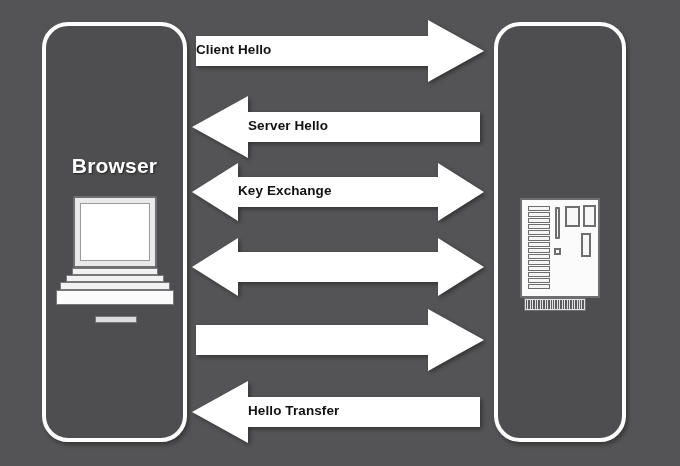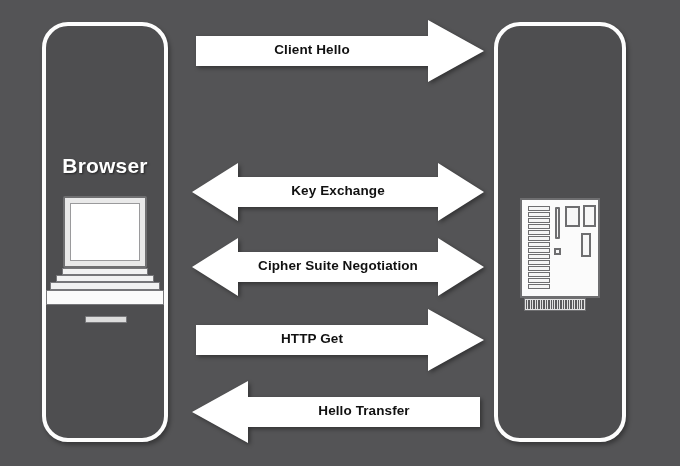--- a/index.html
+++ b/index.html
@@ -12,21 +12,21 @@
 
   
   .panel{
     position:absolute;
     background:#4e4e50;
     border:4px solid #fdfdfd;
     border-radius:26px;
     box-shadow:2px 3px 4px rgba(0,0,0,.35);
     box-sizing:border-box;
   }
-  #panel-browser{left:42px;top:22px;width:126px;height:420px;}
+  #panel-browser{left:42px;top:22px;width:145px;height:420px;}
   #panel-server {left:494px;top:22px;width:132px;height:420px;}
 
   .panel-title{
     position:absolute;left:0;right:0;
     text-align:center;
     color:#ffffff;
     font-size:21px;
     font-weight:bold;
     letter-spacing:.2px;
     text-shadow:1px 1px 2px rgba(0,0,0,.55);
@@ -89,21 +89,20 @@
   .pin{flex:1;background:#5a5a5c;}
 
   
   .arrow{
     position:absolute;
     filter:drop-shadow(2px 2px 2px rgba(0,0,0,.40));
   }
   .arrow svg{display:block;}
   .arrow-label{
     position:absolute;left:0;right:0;
-    text-align:center;
     color:#111111;
     font-weight:bold;
     font-size:13.5px;
     letter-spacing:.1px;
     pointer-events:none;
   }
 </style>
 </head>
 <body>
 
@@ -182,40 +181,44 @@
     </div>
   </div>
 
   <div class="arrow" id="arrow-1" style="left:196px;top:20px;width:288px;height:62px;">
     <svg width="288" height="62" viewBox="0 0 288 62" xmlns="http://www.w3.org/2000/svg">
       <polygon points="0,16 232,16 232,0 288,31 232,62 232,46 0,46" fill="#ffffff"></polygon>
     </svg>
     <div class="arrow-label" style="top:22px;right:56px;left:0;">Client Hello</div>
   </div>
 
+  <div class="arrow" id="arrow-2" style="left:192px;top:96px;width:288px;height:62px;">
+    <svg width="288" height="62" viewBox="0 0 288 62" xmlns="http://www.w3.org/2000/svg">
+      <polygon points="288,16 56,16 56,0 0,31 56,62 56,46 288,46" fill="#ffffff"></polygon>
+    </svg>
+    <div class="arrow-label" style="top:22px;left:56px;right:0;">Server Hello</div>
+  </div>
 
   <div class="arrow" id="arrow-3" style="left:192px;top:163px;width:292px;height:58px;">
     <svg width="292" height="58" viewBox="0 0 292 58" xmlns="http://www.w3.org/2000/svg">
       <polygon points="0,29 46,0 46,14 246,14 246,0 292,29 246,58 246,44 46,44 46,58" fill="#ffffff"></polygon>
     </svg>
     <div class="arrow-label" style="top:20px;left:46px;right:46px;">Key Exchange</div>
   </div>
 
   <div class="arrow" id="arrow-4" style="left:192px;top:238px;width:292px;height:58px;">
     <svg width="292" height="58" viewBox="0 0 292 58" xmlns="http://www.w3.org/2000/svg">
       <polygon points="0,29 46,0 46,14 246,14 246,0 292,29 246,58 246,44 46,44 46,58" fill="#ffffff"></polygon>
     </svg>
-    <div class="arrow-label" style="top:20px;left:46px;right:46px;">Cipher Suite Negotiation</div>
   </div>
 
   <div class="arrow" id="arrow-5" style="left:196px;top:309px;width:288px;height:62px;">
     <svg width="288" height="62" viewBox="0 0 288 62" xmlns="http://www.w3.org/2000/svg">
       <polygon points="0,16 232,16 232,0 288,31 232,62 232,46 0,46" fill="#ffffff"></polygon>
     </svg>
-    <div class="arrow-label" style="top:22px;right:56px;left:0;">HTTP Get</div>
   </div>
 
   <div class="arrow" id="arrow-6" style="left:192px;top:381px;width:288px;height:62px;">
     <svg width="288" height="62" viewBox="0 0 288 62" xmlns="http://www.w3.org/2000/svg">
       <polygon points="288,16 56,16 56,0 0,31 56,62 56,46 288,46" fill="#ffffff"></polygon>
     </svg>
     <div class="arrow-label" style="top:22px;left:56px;right:0;">Hello Transfer</div>
   </div>
 
 </div>

